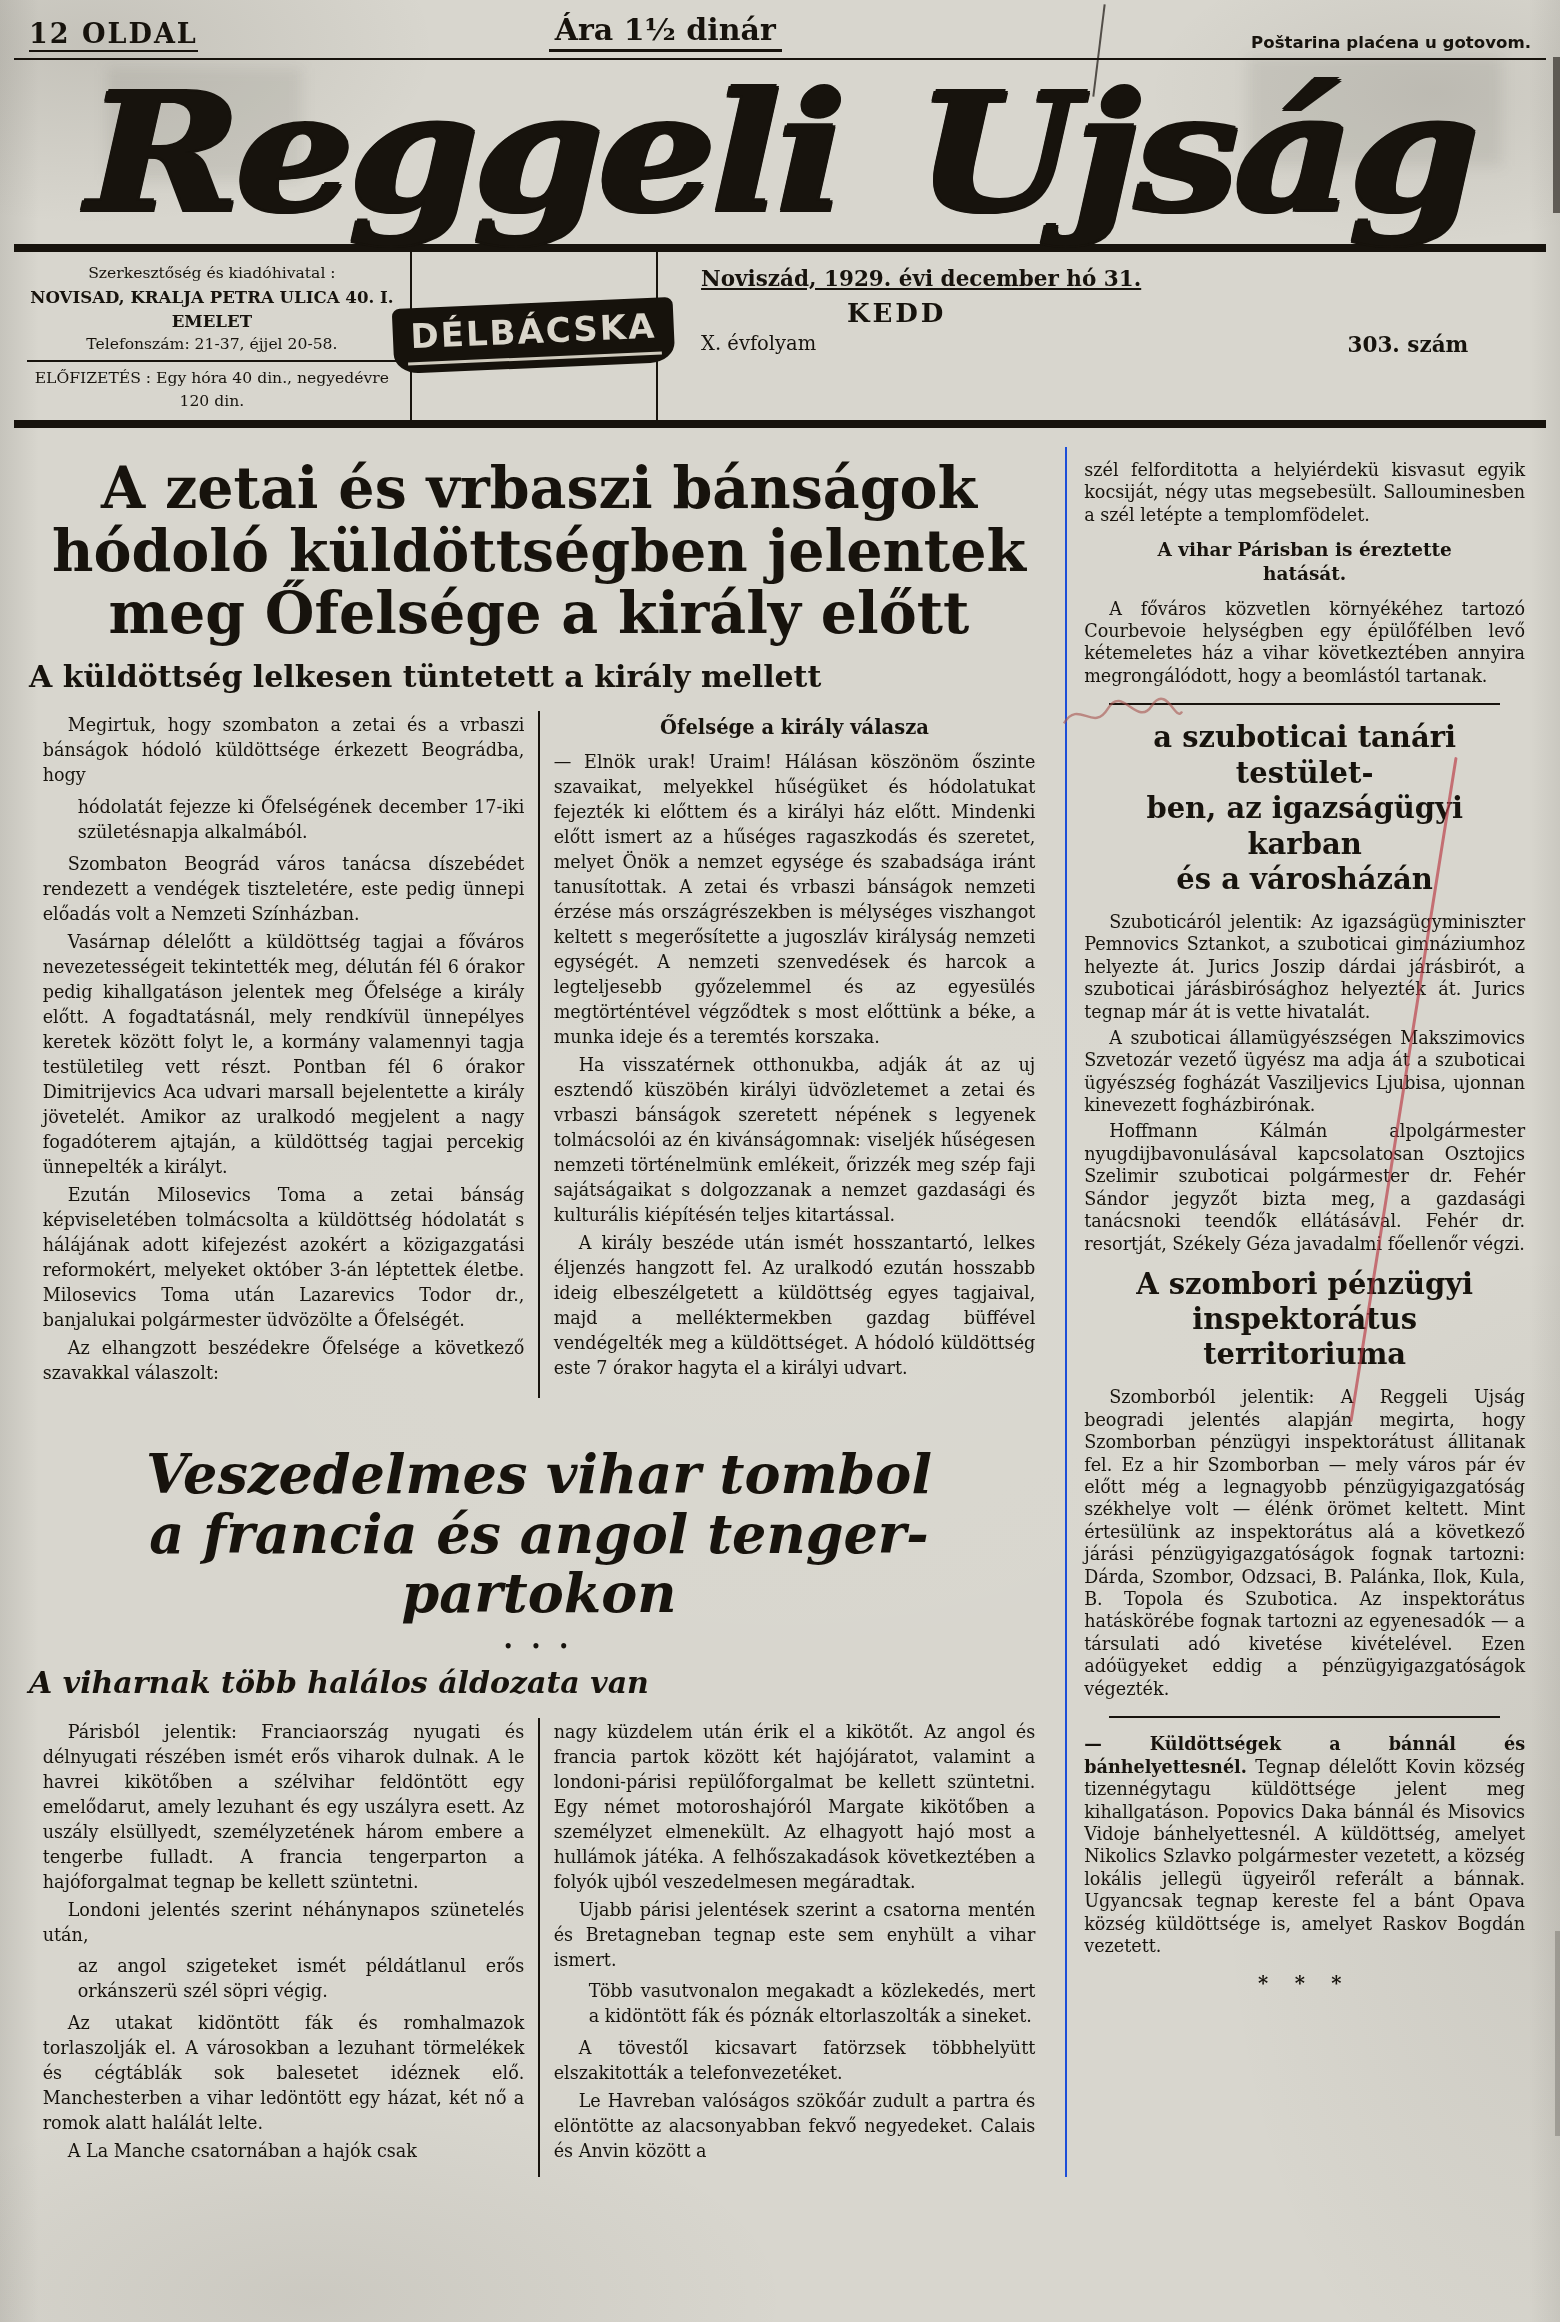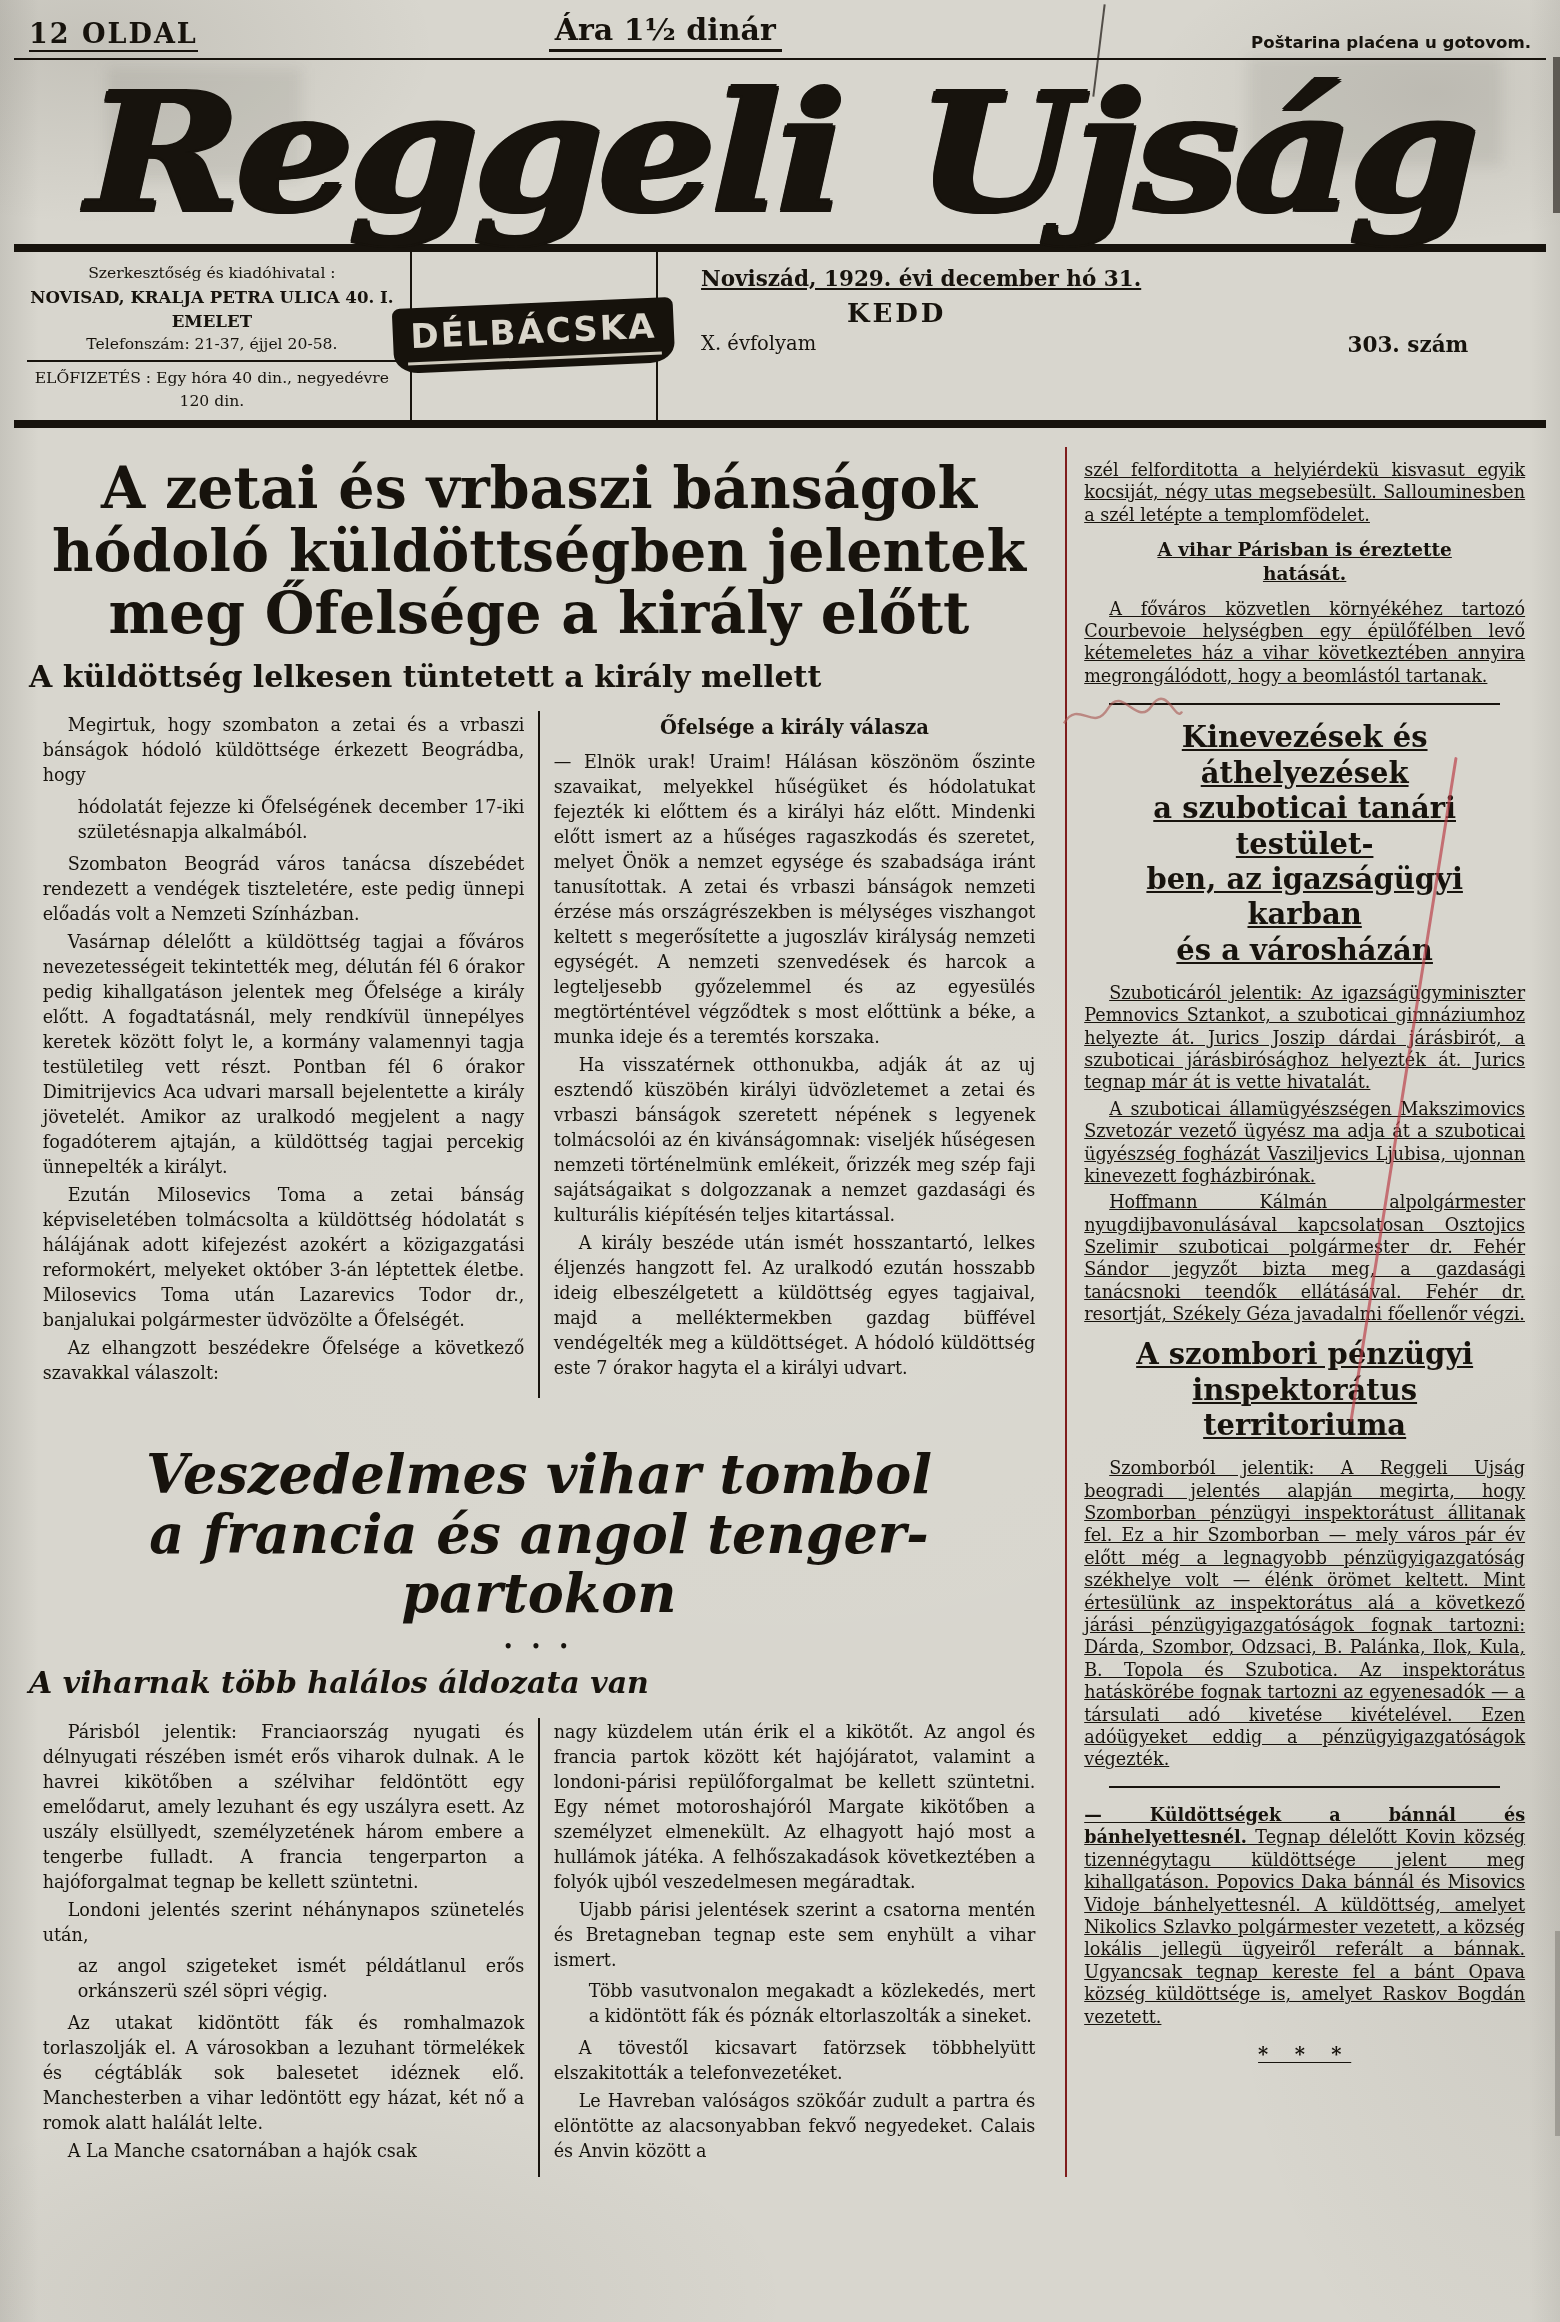--- a/index.html
+++ b/index.html
@@ -35,21 +35,21 @@
   .stamp{position:relative;background:#16120c;color:#d9d5ca;font-family:"DejaVu Sans","Liberation Sans",sans-serif;font-weight:bold;font-size:34px;letter-spacing:2px;padding:7.8px 17.6px 17.6px;border-radius:7.8px 7.8px 25px 25px / 7.8px 7.8px 19.5px 19.5px;transform:rotate(-2.5deg);}
   .stamp::after{content:"";position:absolute;left:13.7px;right:13.7px;bottom:8.8px;height:2.9px;background:#cfcabd;}
   .date-cell{flex:1;padding:13.7px 29px 5.9px 43px;}
   .date-line{font-size:21.5px;font-weight:bold;text-decoration:underline;}
   .day-line{font-size:26px;font-weight:bold;letter-spacing:2.9px;margin:6.8px 0 4.9px 146px;}
   .vol-row{display:flex;justify-content:space-between;padding-right:49px;font-size:19.5px;}
   .vol-row .issue-no{font-weight:bold;font-size:21.5px;}
 
   .content{display:flex;padding:19.5px 29px 0;}
   .left-region{width:1020px;padding-right:15.6px;}
-  .right-region{flex:1;border-left:2px solid #7f1d1d;padding:3.9px 5.9px 0 17.6px;font-size:17.6px;line-height:22.4px;text-align:justify;text-decoration:underline;}
+  .right-region{flex:1;border-left:2px solid #1d4ed8;padding:3.9px 5.9px 0 17.6px;font-size:17.6px;line-height:22.4px;text-align:justify;}
   .right-region p{margin:0 0 3.9px;text-indent:25px;}
 
   .headline{margin:9.8px 0 13.7px;text-align:center;font-size:57px;line-height:1.1;font-weight:bold;}
   .headline .hl-line{display:block;}
   .headline.italic{font-style:italic;font-size:54px;}
   .subheadline{margin:7.8px 0 17.6px;font-size:30px;font-weight:bold;}
   .subheadline.italic{font-style:italic;}
   .ornament{text-align:center;font-size:17.6px;letter-spacing:5.9px;margin:0 0 5.9px;}
 
   .two-col{display:flex;align-items:stretch;}
@@ -177,21 +177,20 @@
       <div class="side-article">
         <p class="noindent">szél felforditotta a helyiérdekü kisvasut egyik kocsiját, négy utas megsebesült. Sallouminesben a szél letépte a templomfödelet.</p>
         <div class="center-head">A vihar Párisban is éreztette hatását.</div>
         <p>A főváros közvetlen környékéhez tartozó Courbevoie helységben egy épülőfélben levő kétemeletes ház a vihar következtében annyira megrongálódott, hogy a beomlástól tartanak.</p>
       </div>
 
       <div class="side-div"></div>
 
       <article class="side-article">
         <h3 class="side-headline">
-          <span class="hl-line">Kinevezések és áthelyezések</span>
           <span class="hl-line">a szuboticai tanári testület-</span>
           <span class="hl-line">ben, az igazságügyi karban</span>
           <span class="hl-line">és a városházán</span>
         </h3>
         <p>Szuboticáról jelentik: Az igazságügyminiszter Pemnovics Sztankot, a szuboticai gimnáziumhoz helyezte át. Jurics Joszip dárdai járásbirót, a szuboticai járásbirósághoz helyezték át. Jurics tegnap már át is vette hivatalát.</p>
         <p>A szuboticai államügyészségen Makszimovics Szvetozár vezető ügyész ma adja át a szuboticai ügyészség fogházát Vasziljevics Ljubisa, ujonnan kinevezett fogházbirónak.</p>
         <p>Hoffmann Kálmán alpolgármester nyugdijbavonulásával kapcsolatosan Osztojics Szelimir szuboticai polgármester dr. Fehér Sándor jegyzőt bizta meg, a gazdasági tanácsnoki teendők ellátásával. Fehér dr. resortját, Székely Géza javadalmi főellenőr végzi.</p>
       </article>
 
       <article class="side-article">

